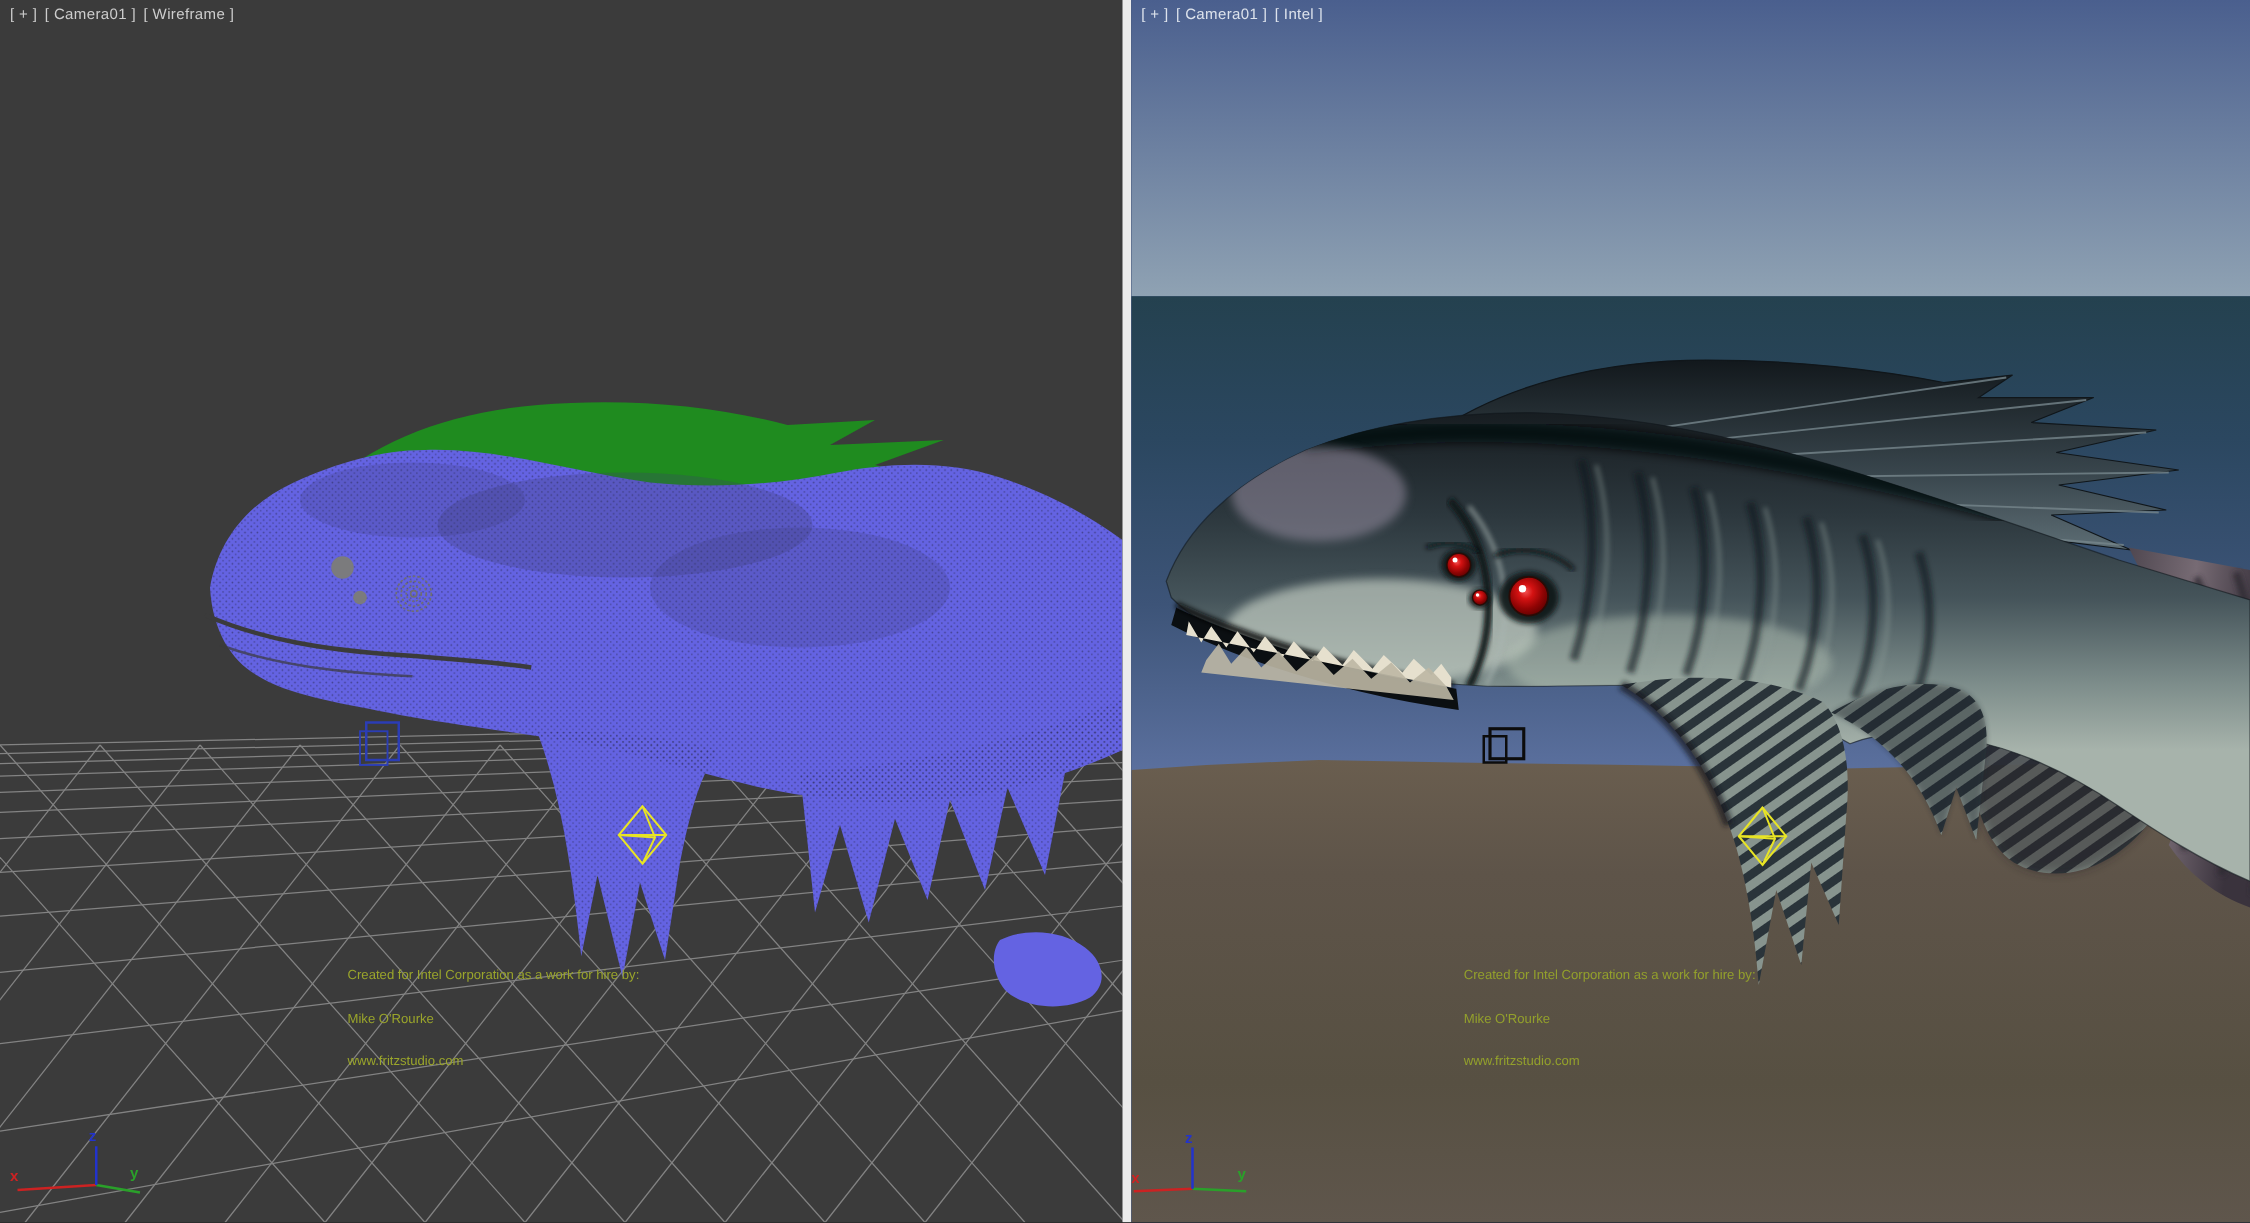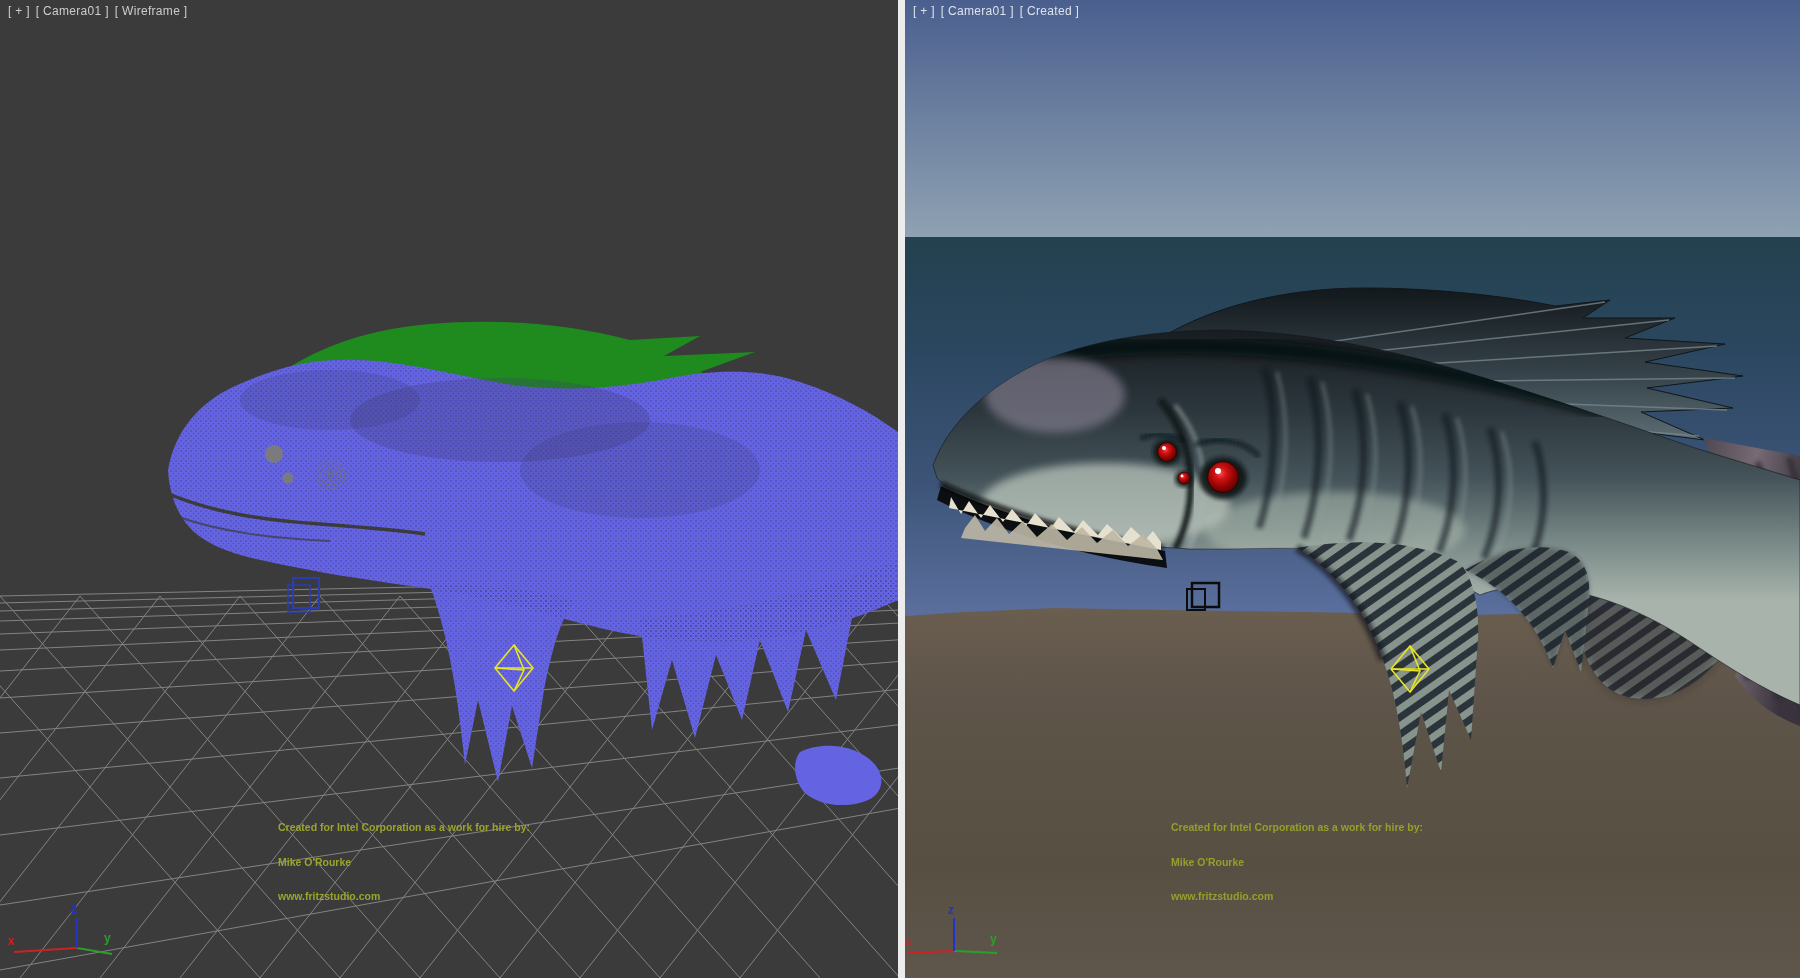--- a/index.html
+++ b/index.html
@@ -8,21 +8,21 @@
   .viewport{position:absolute;top:0;height:978px;overflow:hidden;}
   .vp-left{left:0;width:898px;background:#3b3b3b;}
   .vp-right{left:905px;width:895px;background:#42598a;}
   .divider{position:absolute;left:898px;top:0;width:7px;height:978px;background:#ececec;}
   .scene{position:absolute;left:0;top:0;}
   .vp-label{position:absolute;top:4px;left:8px;font-size:12px;display:flex;gap:6px;
             letter-spacing:.3px;user-select:none;z-index:5;}
   .vp-label span{cursor:pointer;}
   .lbl-dim{color:#cdcdcd;}
   .lbl-lit{color:#dde3ec;}
-  .wm{position:absolute;top:799px;font-size:10.5px;line-height:11.5px;font-weight:bold;
+  .wm{position:absolute;top:752px;font-size:10.5px;line-height:11.5px;font-weight:normal;
       z-index:4;white-space:pre;}
   .wm-left{left:278px;color:#9aa52b;}
   .wm-right{left:266px;color:#93a02c;}
 </style>
 </head>
 <body>
 
 <div class="app">
 
   <div class="viewport vp-left">
@@ -346,21 +346,21 @@
         <line x1="49" y1="951" x2="49" y2="918" stroke="#2233cc"></line>
         <text x="0" y="946" font-size="12" font-weight="bold" fill="#cc2222" stroke="none">x</text>
         <text x="85" y="943" font-size="12" font-weight="bold" fill="#2aa02a" stroke="none">y</text>
         <text x="43" y="914" font-size="12" font-weight="bold" fill="#2233cc" stroke="none">z</text>
       </g>
     </svg>
 
     <div class="vp-label lbl-lit">
       <span>[ + ]</span>
       <span>[ Camera01 ]</span>
-      <span>[ Created ]</span>
+      <span>[ Intel ]</span>
     </div>
 
     <div class="wm wm-right">
       <div>Created for Intel Corporation as a work for hire by:</div>
       <div>Mike O'Rourke</div>
       <div>www.fritzstudio.com</div>
     </div>
   </div>
 </div>
 

